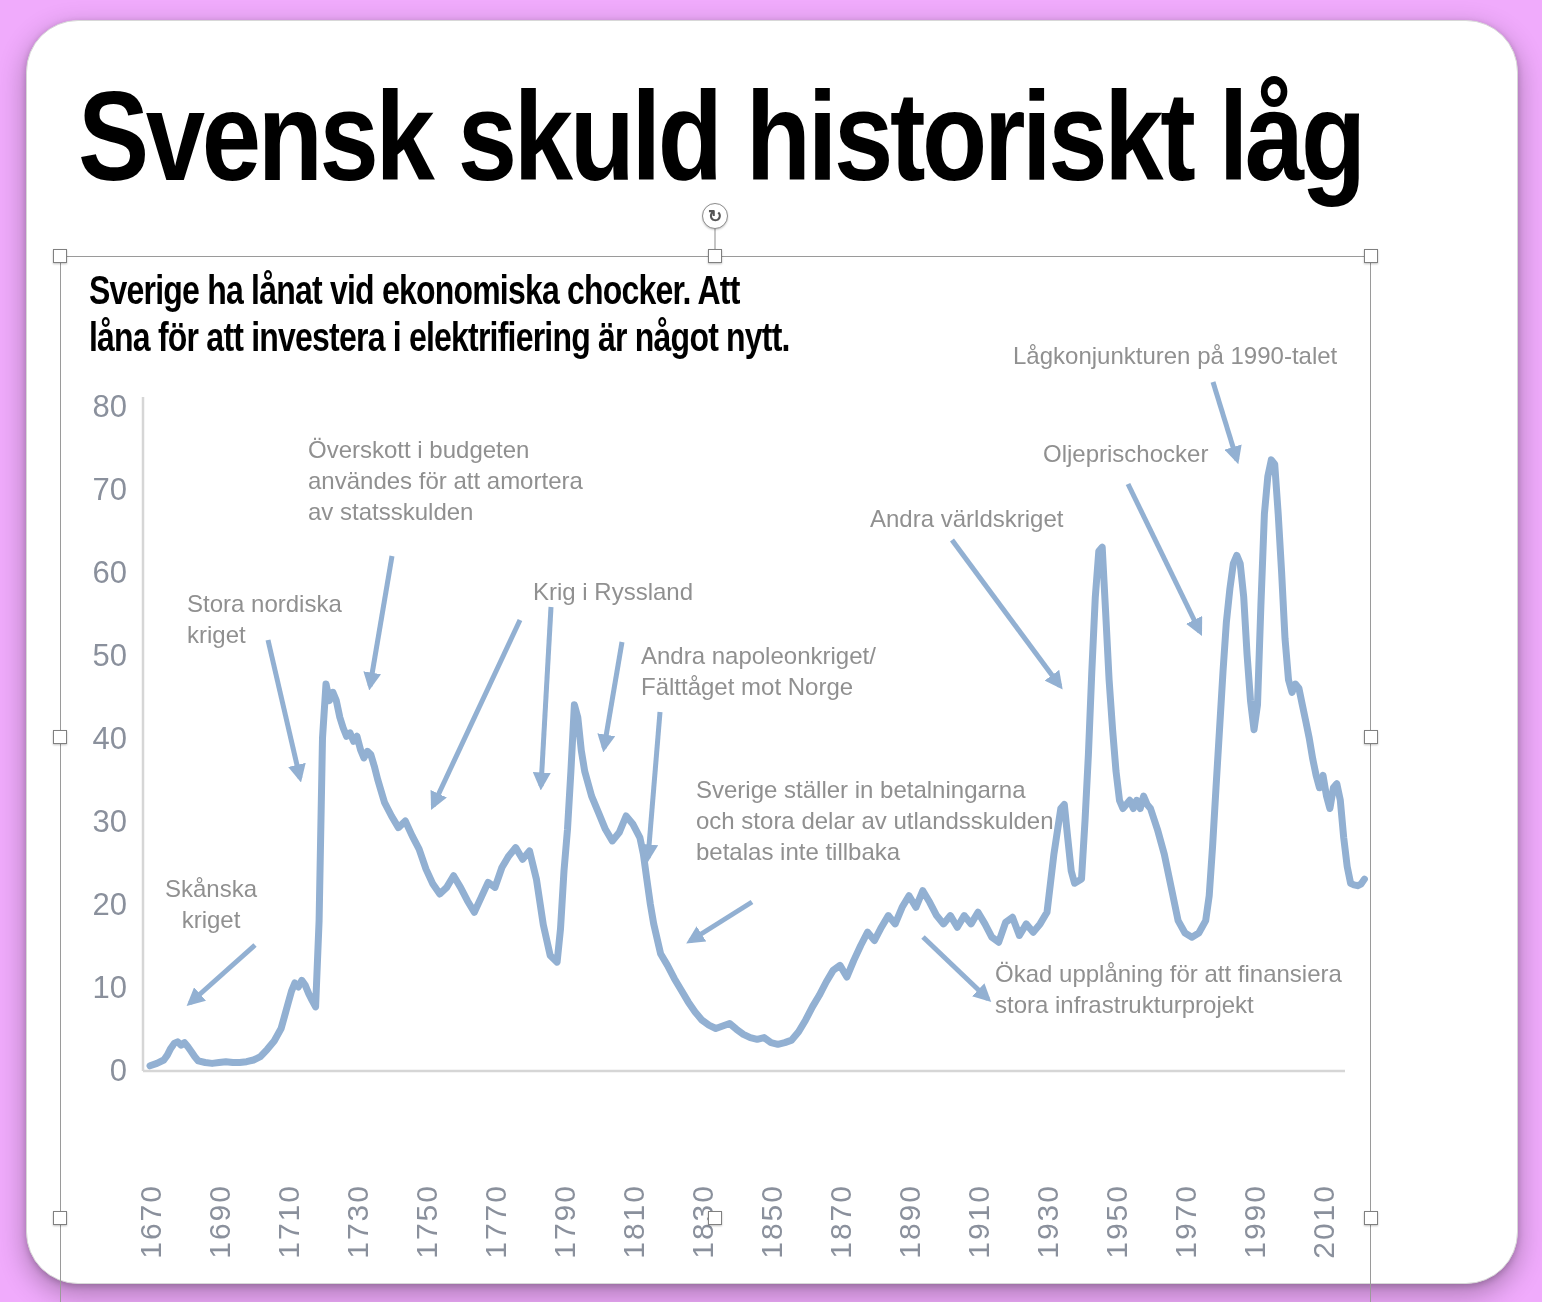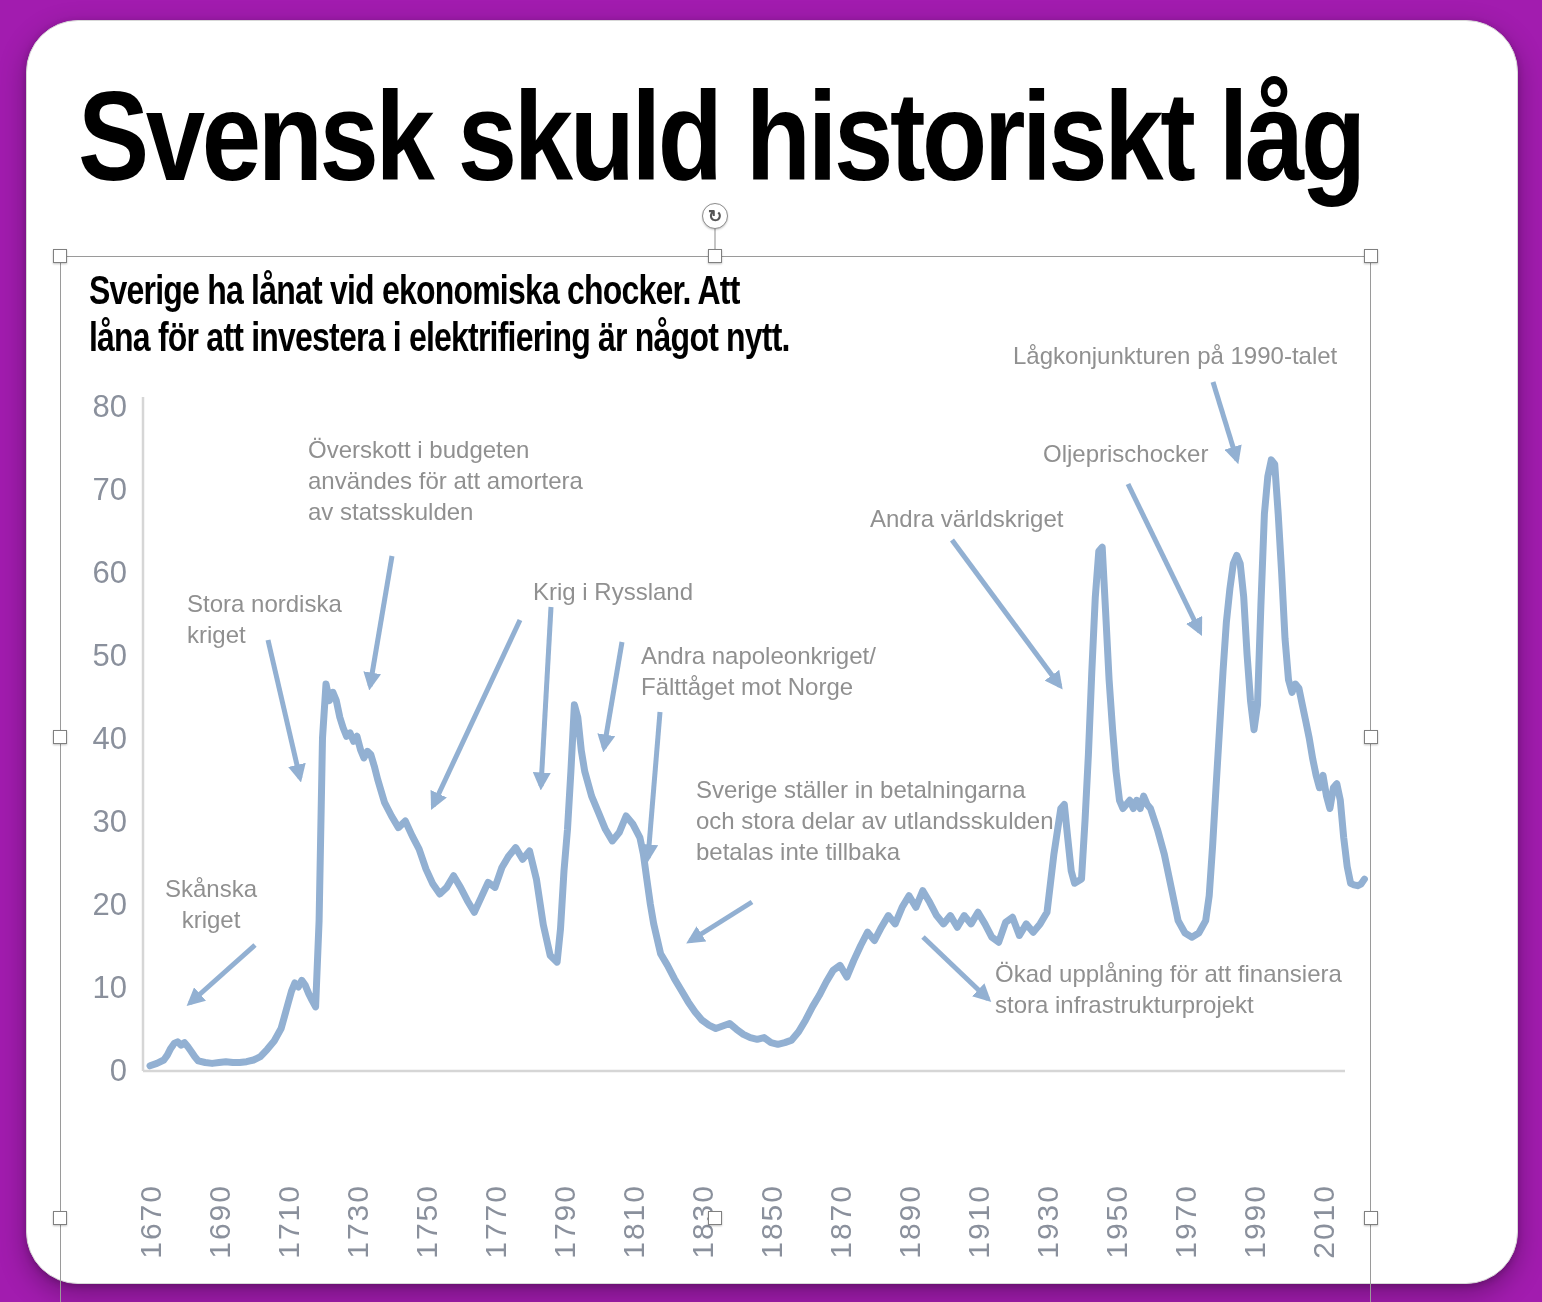--- a/index.html
+++ b/index.html
@@ -1,16 +1,16 @@
 <!DOCTYPE html>
 <html><head>
 <meta charset="utf-8">
 <style>
   html,body{margin:0;padding:0;background:#ffffff;}
-  .canvas{position:relative;width:1542px;height:1302px;background:#a21caf;overflow:hidden;
+  .canvas{position:relative;width:1542px;height:1302px;background:#f0abfc;overflow:hidden;
           font-family:"Liberation Sans",sans-serif;}
   .slide{position:absolute;left:26px;top:20px;width:1490px;height:1262px;background:#ffffff;
          border-radius:52px;border:1px solid #d8d8d8;
          box-shadow:0 10px 28px rgba(0,0,0,0.30), 0 2px 6px rgba(0,0,0,0.18);}
   .title{position:absolute;left:78px;top:70px;font-size:127px;font-weight:bold;color:#000;
          letter-spacing:-4px;white-space:nowrap;transform:scaleX(0.84);transform-origin:0 0;
          line-height:1.05;}
   .frame{position:absolute;left:60px;top:256px;width:1311px;height:1234px;
          border:1px solid #9a9a9a;box-sizing:border-box;background:transparent;}
   .subtitle{position:absolute;left:28px;top:10px;font-size:41px;font-weight:bold;color:#000;

